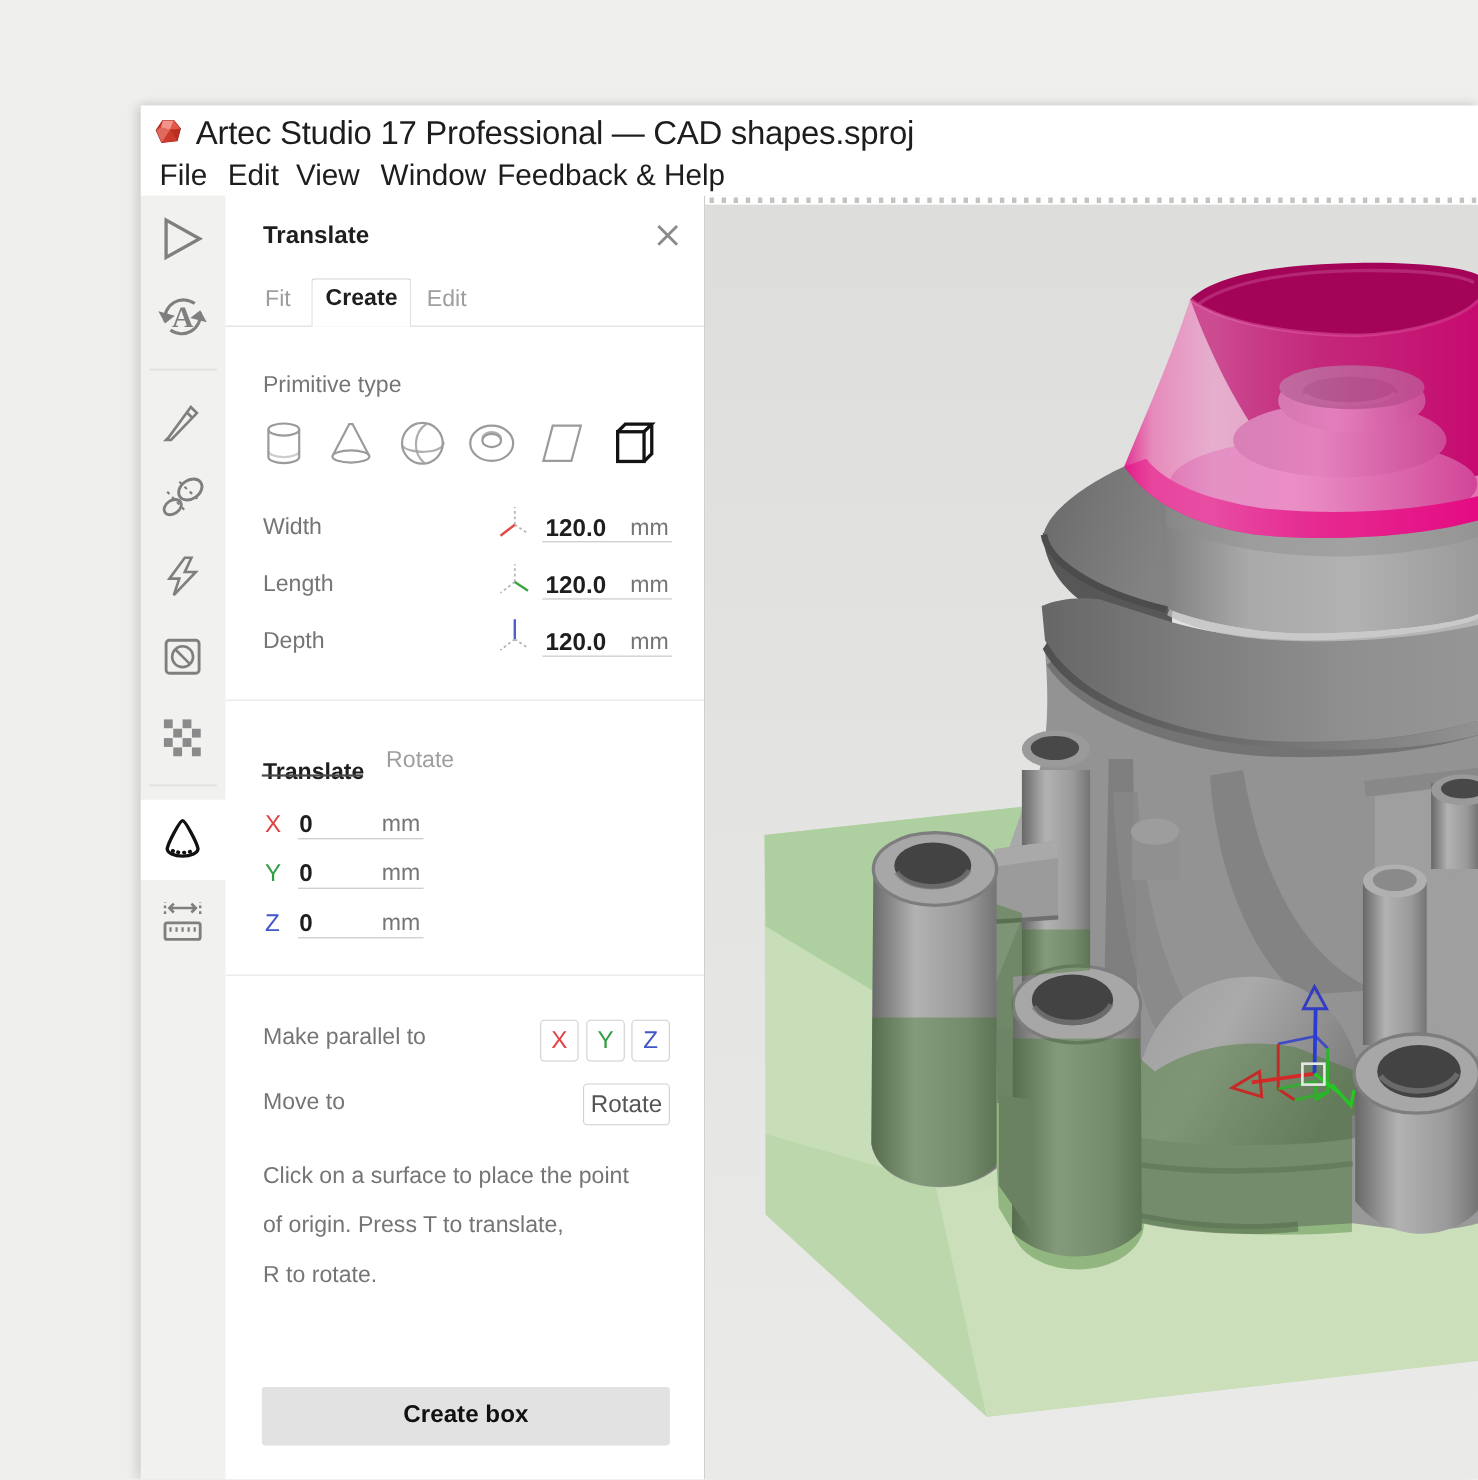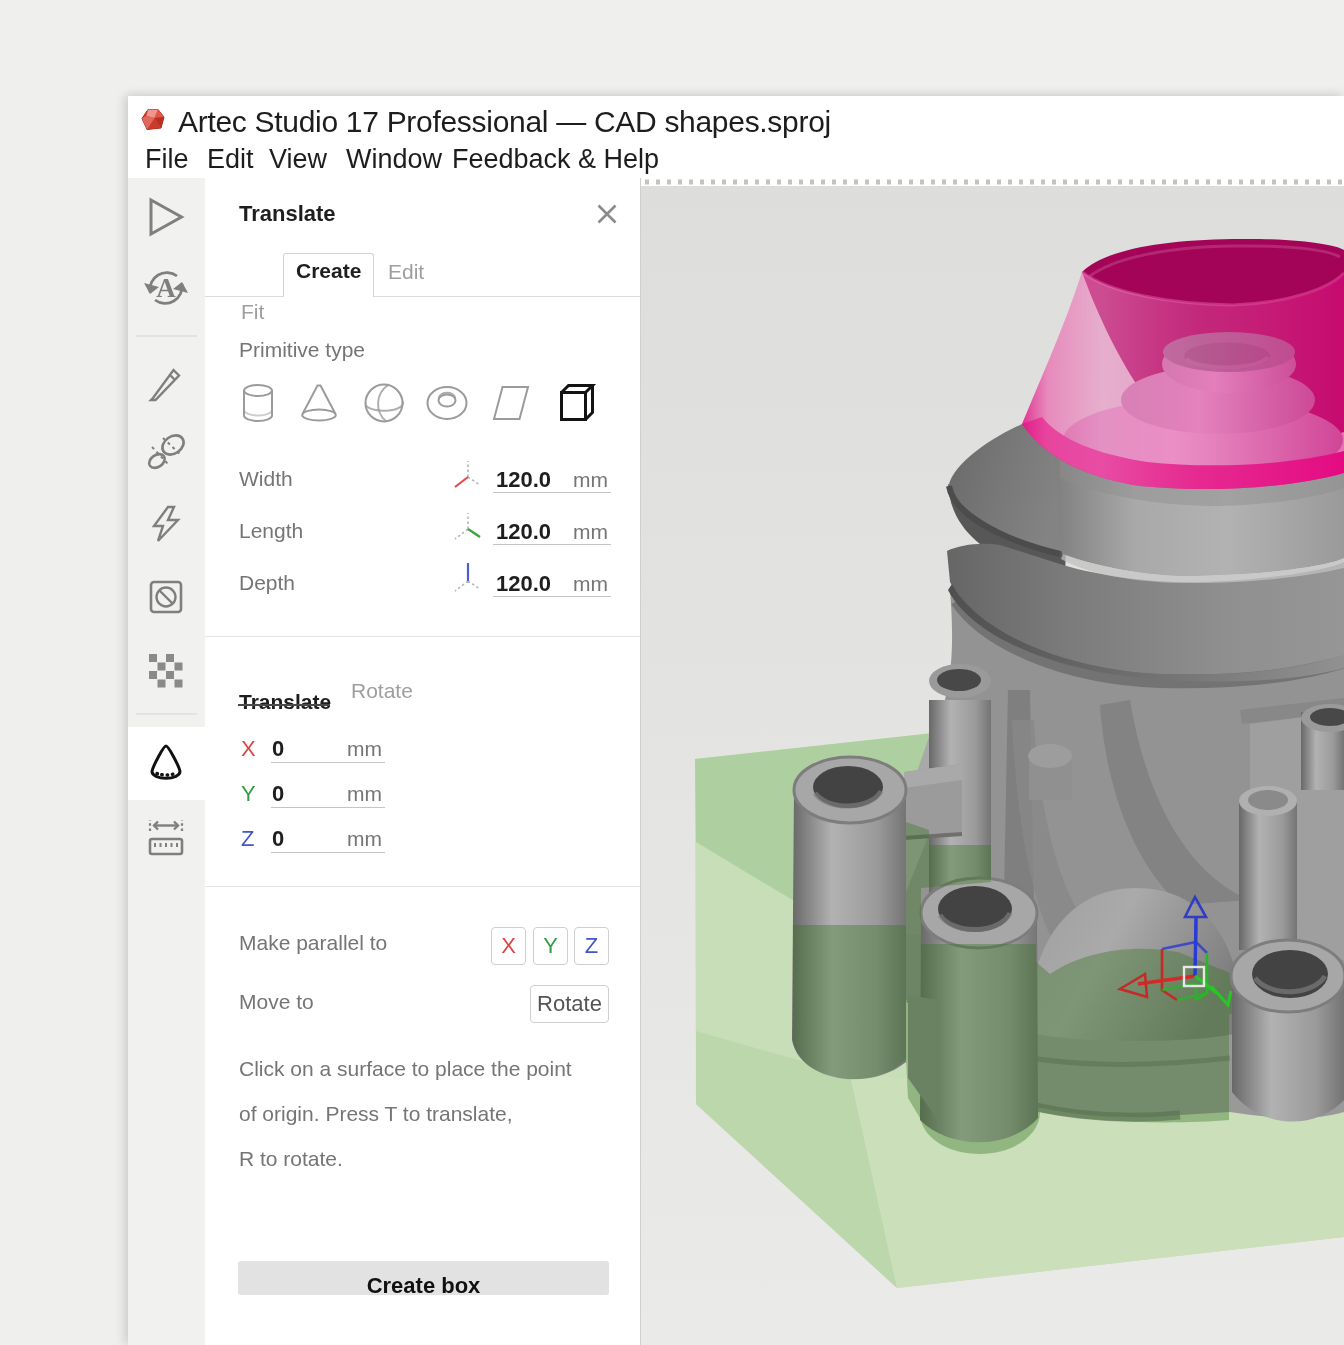--- a/index.html
+++ b/index.html
@@ -13,21 +13,21 @@
 #toolbar { position:absolute; left:0; top:82px; width:77px; height:1167px; background:#f1f1ef; }
 .tbsep { position:absolute; left:8px; width:61px; height:2px; background:#e3e3e1; }
 #conesel { position:absolute; left:0; top:549px; width:78px; height:73px; background:#ffffff; }
 #panel { position:absolute; left:77px; top:82px; width:436px; height:1167px; background:#ffffff; border-right:1px solid #cfcfce; }
 .ptxt { position:absolute; color:#757575; font-size:21px; white-space:nowrap; }
 .pbold { position:absolute; color:#1e1e1e; font-weight:bold; white-space:nowrap; }
 .pgray { color:#9e9e9e; }
 .underl { position:absolute; height:1px; background:#c4c4c4; }
 .sep { position:absolute; left:0px; width:435px; height:1px; background:#e4e4e4; }
 .axbtn { position:absolute; width:35px; height:38px; border:1px solid #cfcfcf; border-radius:4px; background:#fff; text-align:center; line-height:36px; font-size:22px; }
-#createbox { position:absolute; left:33px; top:1083px; width:371px; height:34px; background:#e2e2e2; border-radius:3px; text-align:center; line-height:49px; font-weight:bold; font-size:22px; color:#111; }
+#createbox { position:absolute; left:33px; top:1083px; width:371px; height:53px; background:#e2e2e2; border-radius:3px; text-align:center; line-height:49px; font-weight:bold; font-size:22px; color:#111; }
 #viewport { position:absolute; left:513px; top:82px; width:703px; height:1167px; }
 </style>
 </head>
 <body>
 <div id="page">
 <div id="win">
   <div id="titlebar">
     <svg id="appicon" viewBox="0 0 24 24">
       <polygon points="7,1.5 17,1.5 23,9 20,20 6,21.5 1,10.5" fill="#d8402f" stroke="#9c2b20" stroke-width="1"></polygon>
       <polygon points="7,1.5 17,1.5 13.5,10 5.5,8" fill="#f2948c"></polygon>
@@ -95,21 +95,21 @@
       </g>
     </svg>
   </div>
   <div id="panel">
     <div class="pbold" style="left:34px; top:23px; font-size:22px;">Translate</div>
     <svg style="position:absolute; left:390px; top:24px;" width="24" height="24">
           <path d="M3.5 3.5 L20.5 20.5 M20.5 3.5 L3.5 20.5" stroke="#8a8a8a" stroke-width="2.6"></path>
         </svg>
     <div style="position:absolute; left:0; top:118px; width:435px; height:1px; background:#dcdcdc;"></div>
     <div style="position:absolute; left:78px; top:75px; width:91px; height:44px; background:#fff; border:1px solid #d2d2d2; border-bottom:none; border-radius:3px 3px 0 0;"></div>
-    <div class="ptxt pgray" style="left:36px; top:82px;margin-top:40px;">Fit</div>
+    <div class="ptxt pgray" style="left:36px; top:82px;">Fit</div>
     <div class="pbold" style="left:91px; top:81px; font-size:21px;">Create</div>
     <div class="ptxt pgray" style="left:183px; top:82px;">Edit</div>
 
     <div class="ptxt" style="left:34px; top:160px;">Primitive type</div>
     <svg style="position:absolute; left:28px; top:199px;" width="380" height="50" fill="none" stroke="#9b9b9b" stroke-width="2">
       <g transform="translate(25,26)">
         <path d="M-14 -12.5 L-14 12.5 A14 5.5 0 0 0 14 12.5 L14 -12.5"></path>
         <ellipse cx="0" cy="-12.5" rx="14" ry="5.5"></ellipse>
         <path d="M-14 7 A14 5.5 0 0 0 14 7" opacity="0.5"></path>
       </g>

